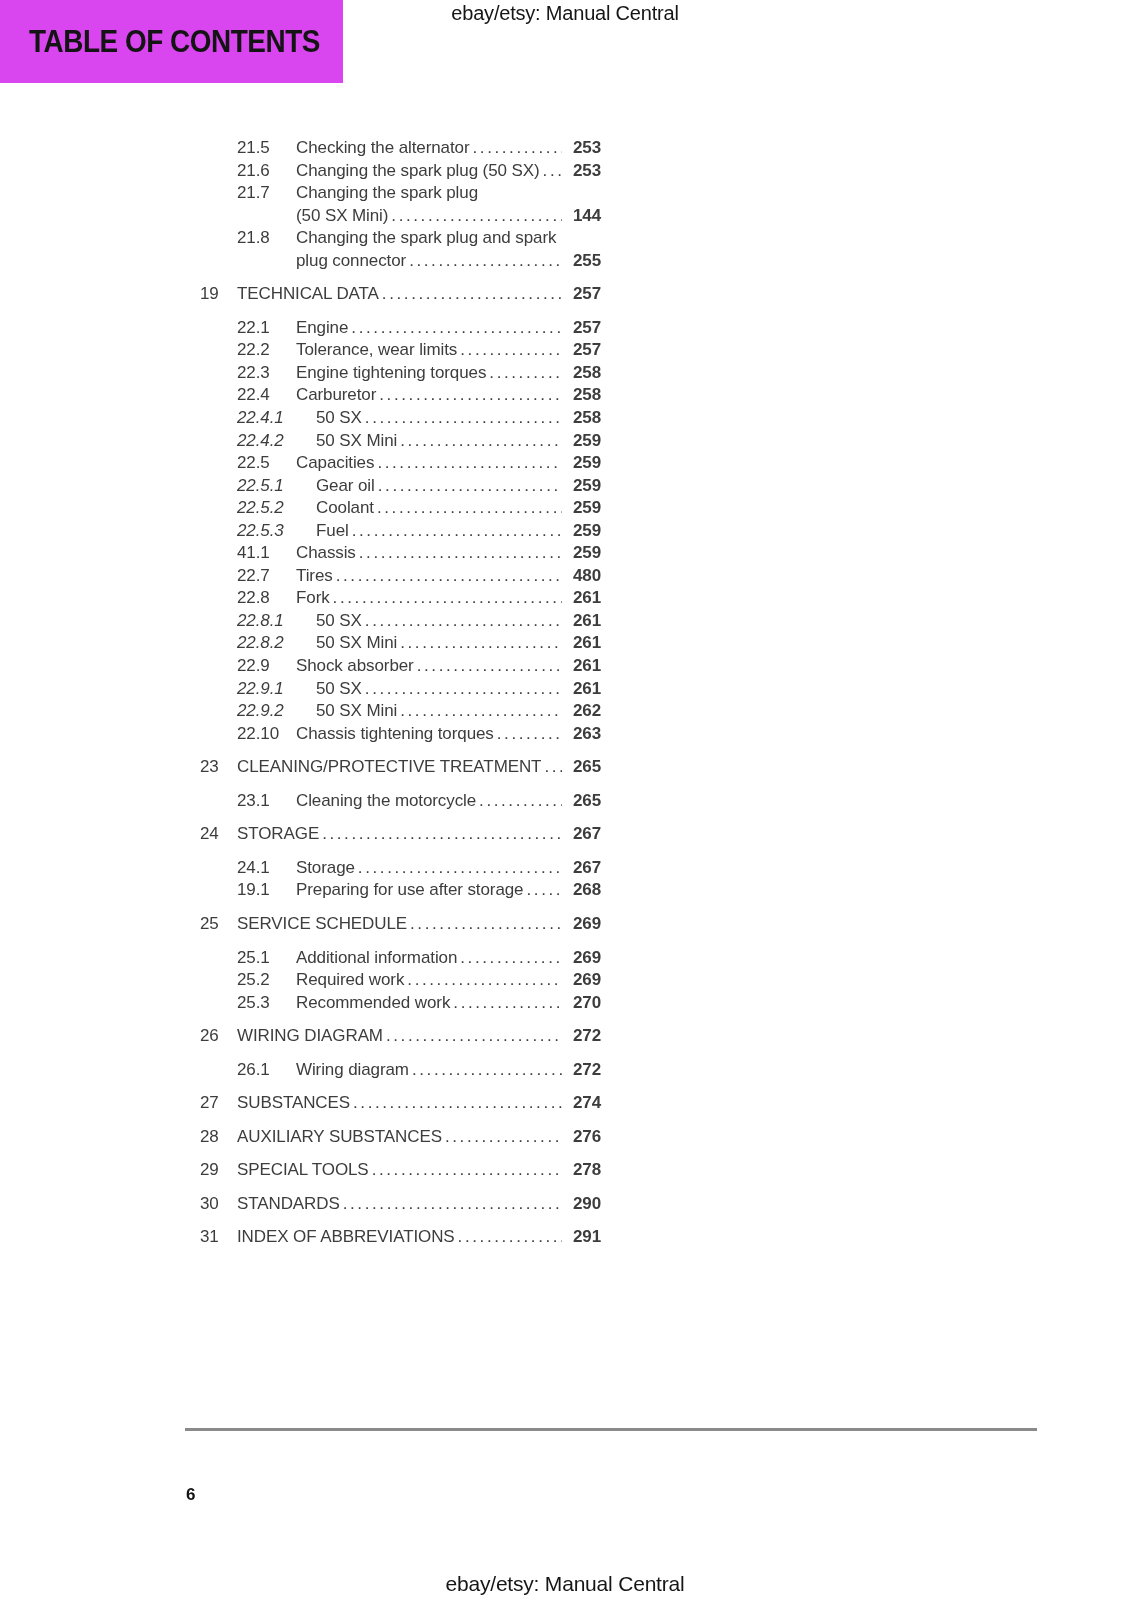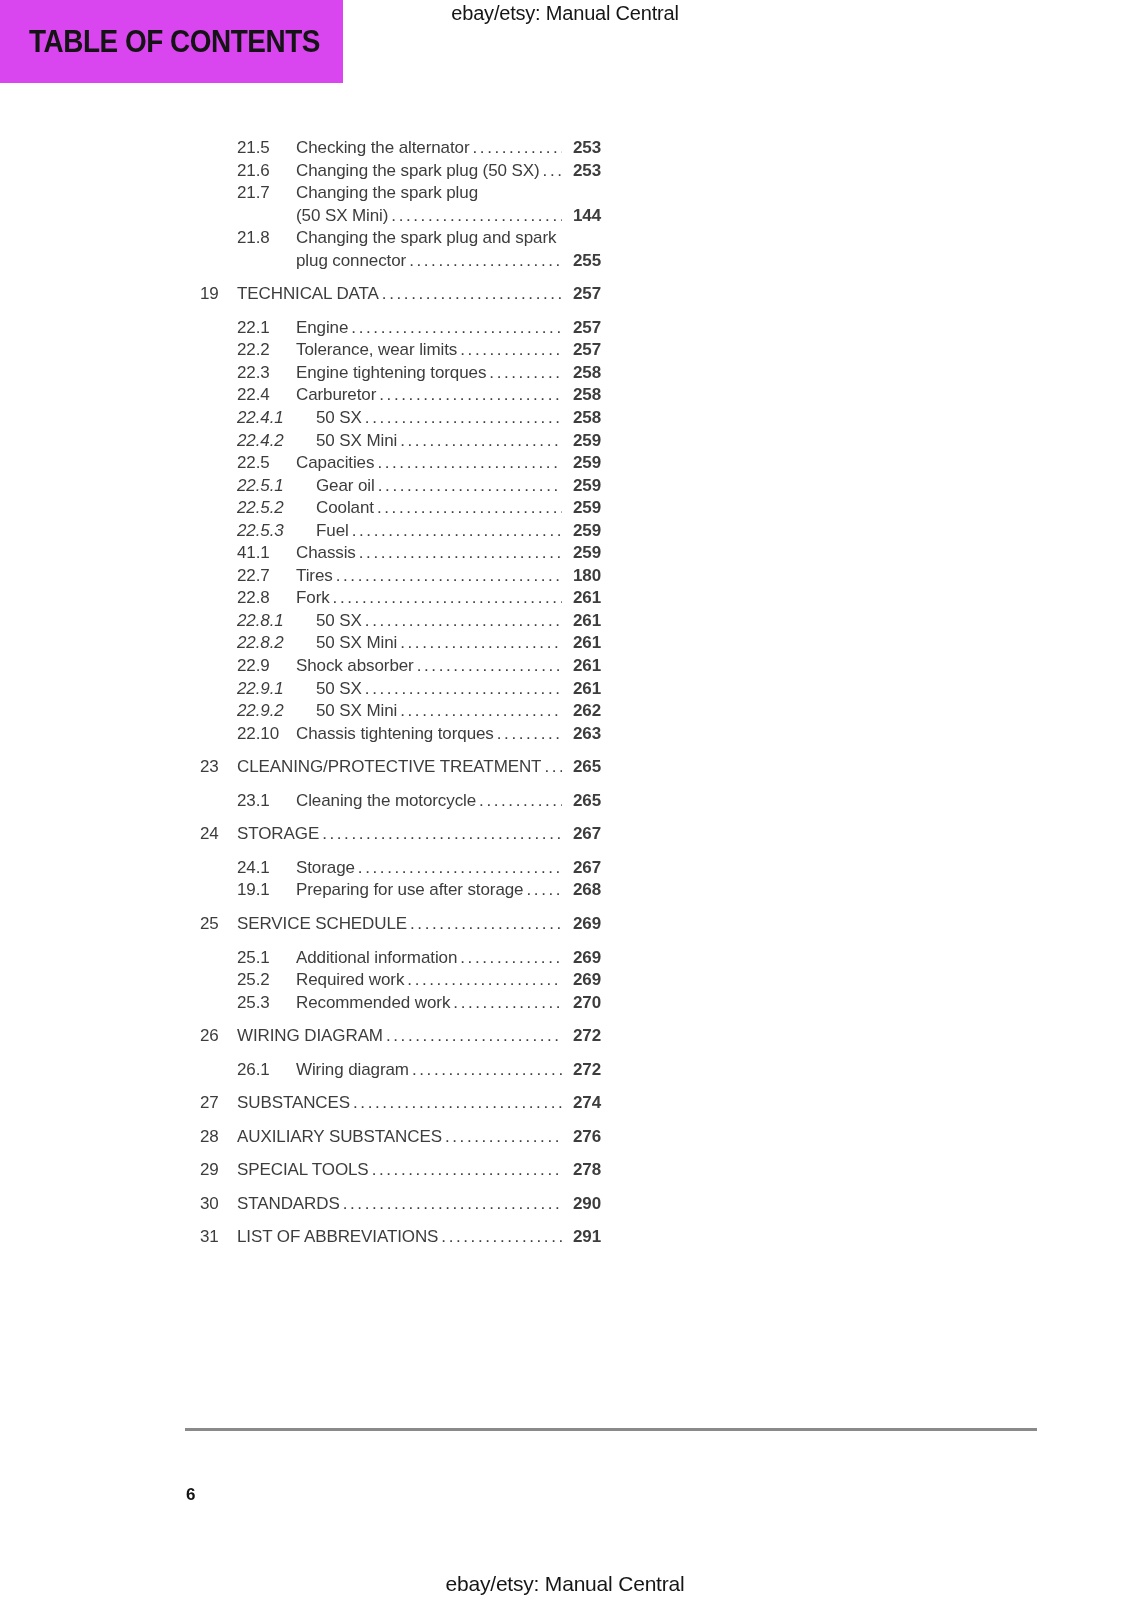--- a/index.html
+++ b/index.html
@@ -170,21 +170,21 @@
     <div class="row l2">
       <span class="num">41.1</span>
       <span class="title">Chassis</span>
       <span class="leader"></span>
       <span class="page">259</span>
     </div>
     <div class="row l2">
       <span class="num">22.7</span>
       <span class="title">Tires</span>
       <span class="leader"></span>
-      <span class="page">180</span>
+      <span class="page">480</span>
     </div>
     <div class="row l2">
       <span class="num">22.8</span>
       <span class="title">Fork</span>
       <span class="leader"></span>
       <span class="page">261</span>
     </div>
     <div class="row l3">
       <span class="num">22.8.1</span>
       <span class="title">50 SX</span>
@@ -306,21 +306,21 @@
       <span class="page">278</span>
     </div>
     <div class="row l1 m">
       <span class="num">30</span>
       <span class="title">STANDARDS</span>
       <span class="leader"></span>
       <span class="page">290</span>
     </div>
     <div class="row l1 m">
       <span class="num">31</span>
-      <span class="title">LIST OF ABBREVIATIONS</span>
+      <span class="title">INDEX OF ABBREVIATIONS</span>
       <span class="leader"></span>
       <span class="page">291</span>
     </div>
   </div>
 
 <div class="rule"></div>
 
 <div class="page-number">6</div>
 
 <div class="running-footer">ebay/etsy: Manual Central</div>

